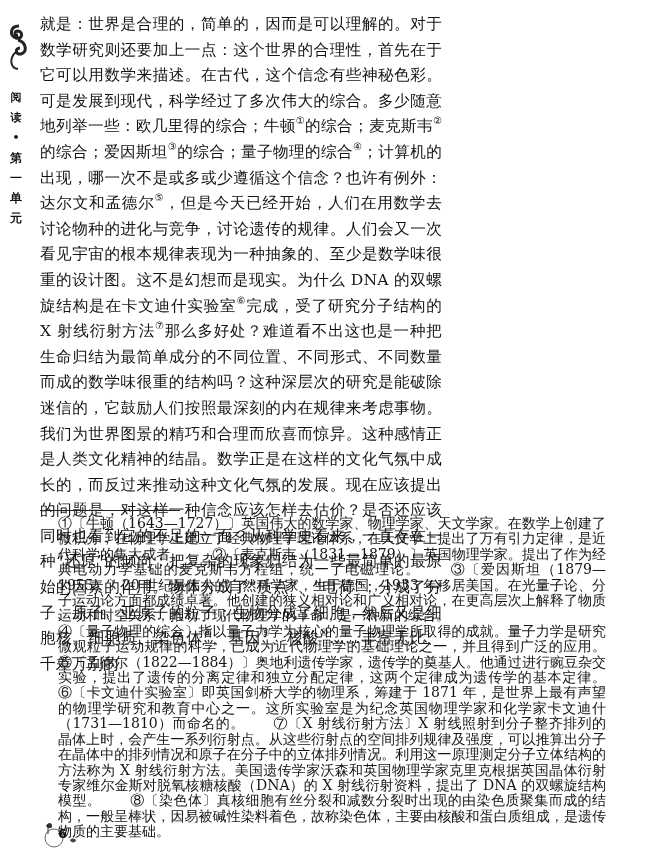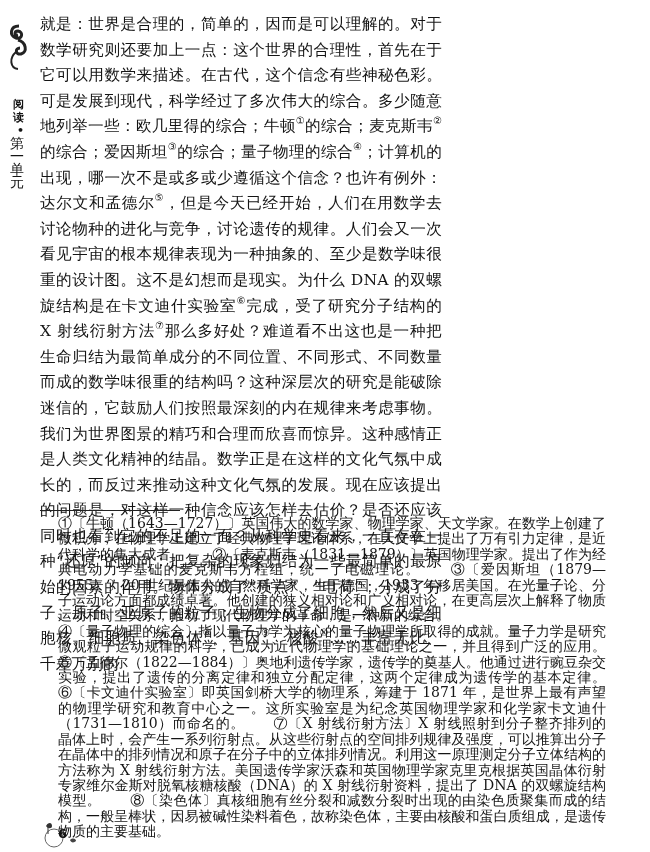--- a/index.html
+++ b/index.html
@@ -1,19 +1,19 @@
 <!DOCTYPE html>
 <html><head>
 <meta charset="utf-8">
 <style>
   html,body{margin:0;padding:0;background:#fff;}
   body{width:650px;height:852px;position:relative;overflow:hidden;color:#141414;font-family:"DejaVu Serif","Liberation Serif",serif;}
   .ornament{position:absolute;left:6px;top:22px;width:26px;height:50px;}
-  .side-label{position:absolute;left:8px;top:98px;width:16px;font-family:"DejaVu Sans","Liberation Sans",sans-serif;font-size:11px;line-height:13px;text-align:right;font-weight:bold;}
-  .side-label .sub{font-weight:normal;font-size:14px;}
+  .side-label{position:absolute;left:8px;top:88px;width:16px;font-family:"DejaVu Sans","Liberation Sans",sans-serif;font-size:11px;line-height:20px;text-align:center;font-weight:bold;}
+  .side-label .sub{font-weight:bold;font-size:12px;}
   .main{position:absolute;left:40px;top:12px;width:402px;font-size:15.6px;line-height:25.6px;text-align:justify;letter-spacing:0.15px;}
   .main p{margin:0;}
   sup.n{font-size:10px;line-height:0;vertical-align:7px;}
   .rule{position:absolute;left:40px;top:510px;width:140px;height:1px;background:#222;}
   .notes{position:absolute;left:58px;top:516px;width:548px;font-size:14px;line-height:15.4px;text-align:justify;}
   .notes p{margin:0;}
   .page{position:absolute;left:40px;top:820px;width:60px;height:28px;}
   .page .num{position:absolute;left:18px;top:6px;font-family:"DejaVu Sans","Liberation Sans",sans-serif;font-weight:bold;font-size:13px;}
 </style>
 </head>

